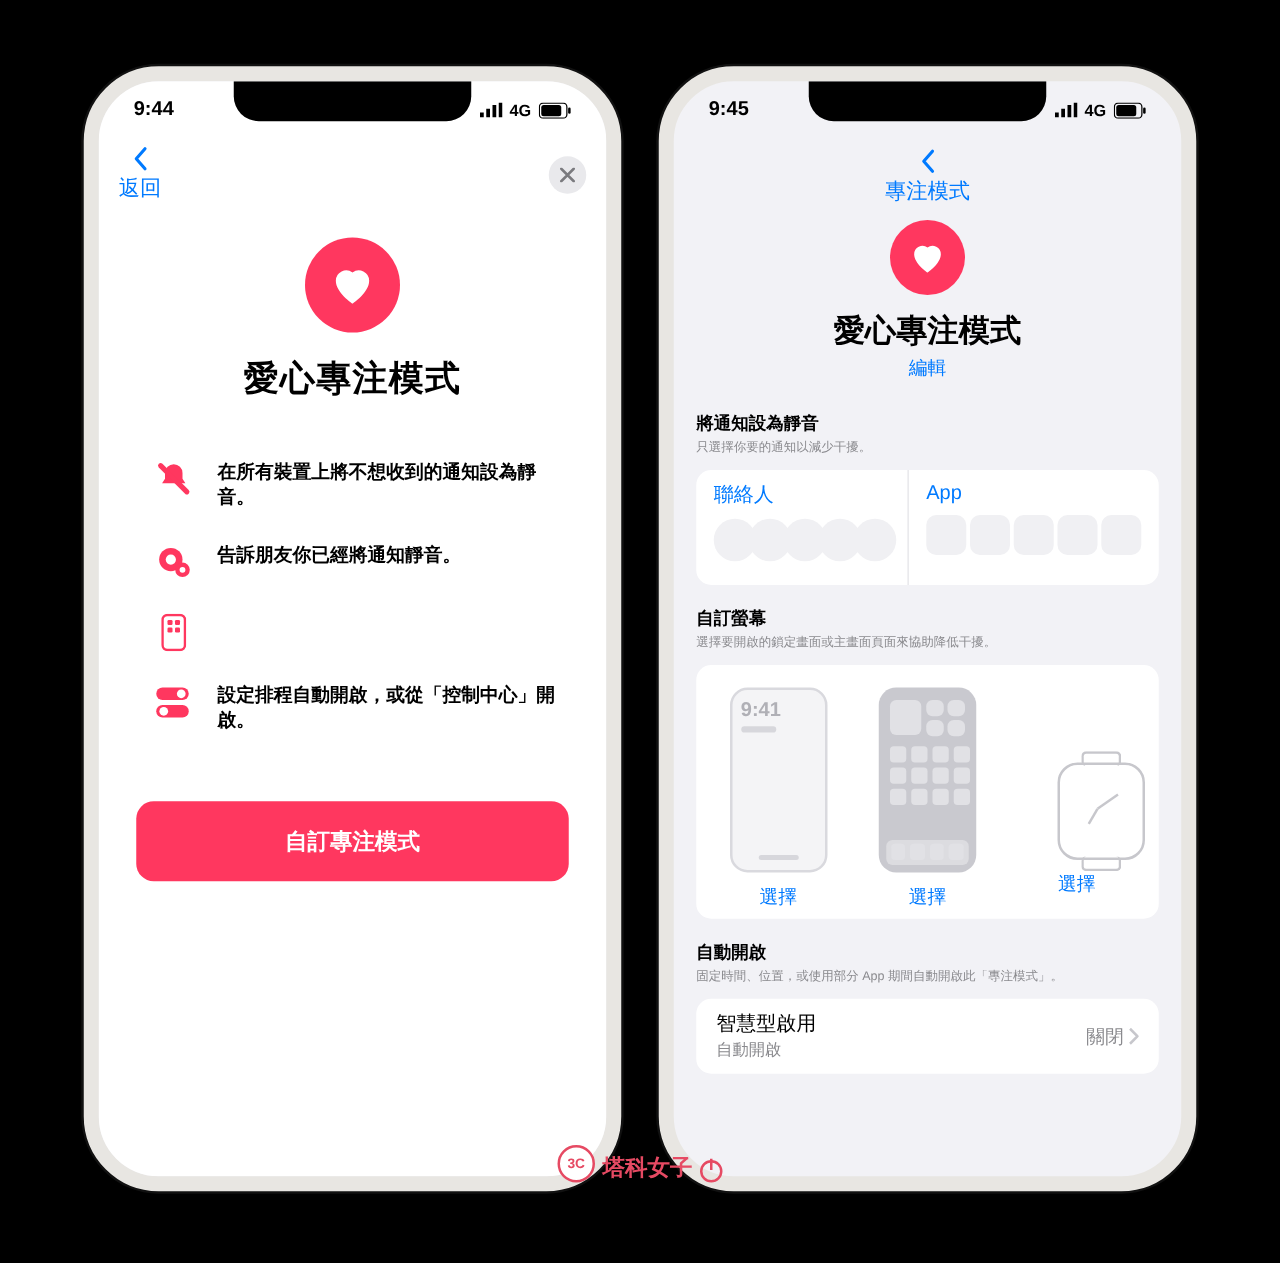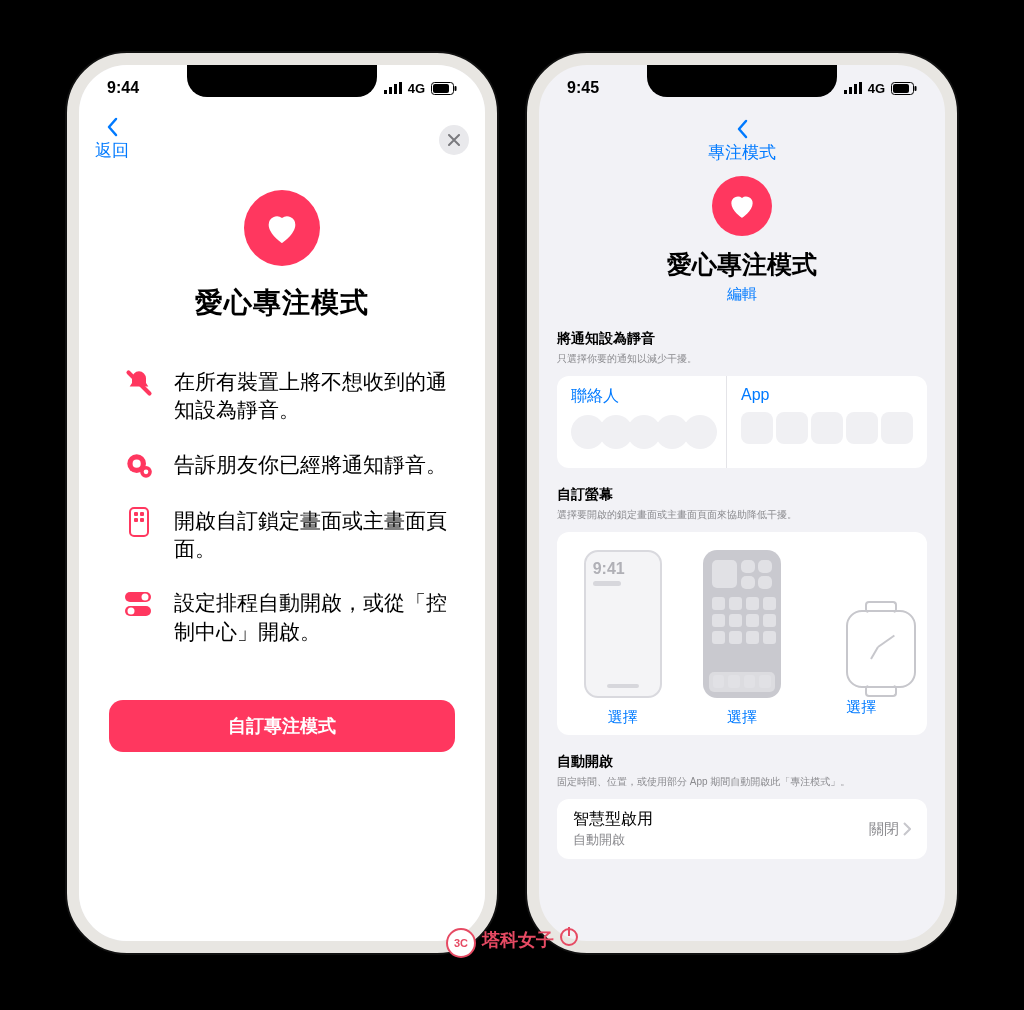--- a/index.html
+++ b/index.html
@@ -62,23 +62,23 @@
   .hero { text-align: center; padding: 26px 20px 10px; }
   .heart-badge {
     width: 76px; height: 76px; border-radius: 50%;
     background: #ff375f;
     display: inline-flex; align-items: center; justify-content: center;
   }
   .hero h1 { font-size: 28px; font-weight: 700; margin-top: 18px; letter-spacing: 1px; }
   .bullets { padding: 10px 35px 10px 45px; }
   .bullet { display: flex; align-items: flex-start; gap: 20px; margin: 26px 0; }
   .bullet .bicon { width: 30px; flex: 0 0 30px; height: 30px; display: flex; align-items: center; justify-content: center; }
-  .bullet .btext { font-size: 21px; font-weight: 400; line-height: 1.35; }
+  .bullet .btext { font-size: 15px; font-weight: 700; line-height: 1.35; }
   .cta-btn {
-    margin: 18px 30px 0; height: 52px; border-radius: 14px;
+    margin: 18px 30px 0; height: 64px; border-radius: 14px;
     background: #ff375f; color: #fff; font-size: 18px; font-weight: 600;
     display: flex; align-items: center; justify-content: center;
   }
   
   .phone-right { background: #f2f2f6; }
   .nav2 { padding: 8px 14px 0; }
   .hero2 { text-align: center; padding: 12px 20px 8px; }
   .hero2 .heart-badge { width: 60px; height: 60px; }
   .hero2 h1 { font-size: 25px; font-weight: 700; margin-top: 12px; }
   .edit-link { color: #007aff; font-size: 15px; margin-top: 4px; display: inline-block; }
@@ -131,22 +131,22 @@
   .watch::after { bottom: -11px; border-top: none; }
   .watch-hand1 { position: absolute; width: 20px; height: 2px; background: #c7c7cc; left: 30px; top: 34px; transform-origin: left; transform: rotate(-35deg); }
   .watch-hand2 { position: absolute; width: 14px; height: 2px; background: #c7c7cc; left: 30px; top: 34px; transform-origin: left; transform: rotate(120deg); }
   .row-card { margin-top: 10px; background: #fff; border-radius: 12px; }
   .row-item { display: flex; align-items: center; padding: 10px 16px; }
   .row-main { flex: 1; }
   .row-title { font-size: 16px; }
   .row-sub { font-size: 13px; color: #8a8a8e; margin-top: 1px; }
   .row-val { color: #8a8a8e; font-size: 15px; display: flex; align-items: center; gap: 4px; }
   .watermark {
-    position: absolute; left: 50%; bottom: 52px; transform: translateX(-50%);
-    display: flex; align-items: flex-start; gap: 6px;
+    position: absolute; left: 50%; bottom: 64px; transform: translateX(-50%);
+    display: flex; align-items: flex-end; gap: 6px;
     color: #e64a63; font-weight: 700; font-size: 18px; z-index: 200;
   }
   .wm-face { width: 30px; height: 30px; border-radius: 50%; background: #fff; border: 2px solid #e64a63; display:flex; align-items:center; justify-content:center; font-size:11px; color:#e64a63; }
   .wm-power { width: 18px; height: 18px; border: 2px solid #e64a63; border-radius: 50%; position: relative; }
   .wm-power::after { content:""; position:absolute; width:2px; height:9px; background:#e64a63; top:-3px; left:50%; transform:translateX(-50%); }
 </style>
 </head>
 <body>
 
 <div class="stage">
@@ -224,21 +224,20 @@
       <div class="bullet">
         <div class="bicon">
           <svg width="20" height="30" viewBox="0 0 20 30">
                 <rect x="1" y="1" width="18" height="28" rx="4" fill="none" stroke="#ff375f" stroke-width="2"></rect>
                 <rect x="5" y="5" width="4" height="4" rx="1" fill="#ff375f"></rect>
                 <rect x="11" y="5" width="4" height="4" rx="1" fill="#ff375f"></rect>
                 <rect x="5" y="11" width="4" height="4" rx="1" fill="#ff375f"></rect>
                 <rect x="11" y="11" width="4" height="4" rx="1" fill="#ff375f"></rect>
               </svg>
         </div>
-        <div class="btext">開啟自訂鎖定畫面或主畫面頁面。</div>
       </div>
       <div class="bullet">
         <div class="bicon">
           <svg width="30" height="26" viewBox="0 0 30 26">
                 <rect x="1" y="1" width="26" height="10" rx="5" fill="#ff375f"></rect>
                 <circle cx="21" cy="6" r="3.5" fill="#fff"></circle>
                 <rect x="1" y="15" width="26" height="10" rx="5" fill="#ff375f"></rect>
                 <circle cx="7" cy="20" r="3.5" fill="#fff"></circle>
               </svg>
         </div>

